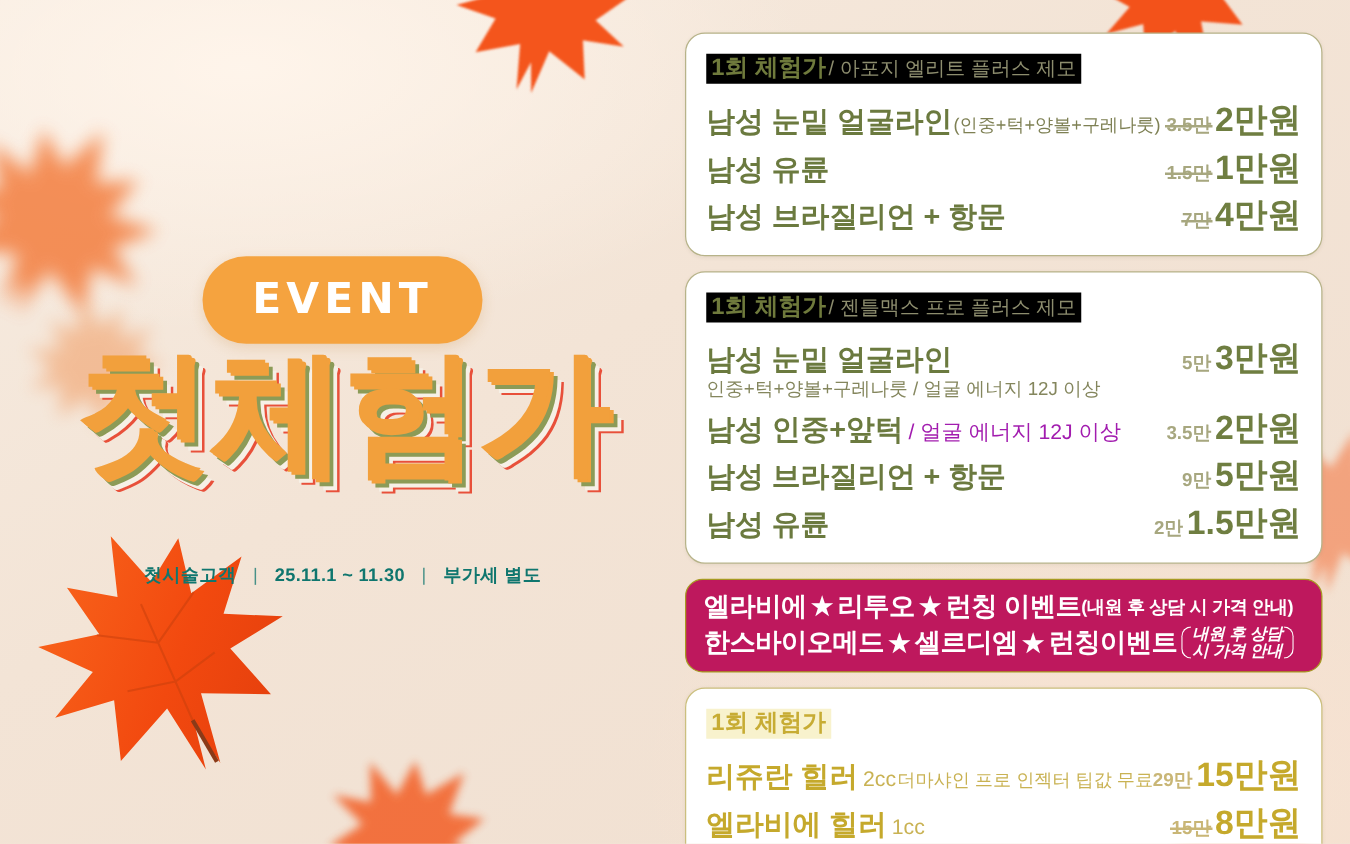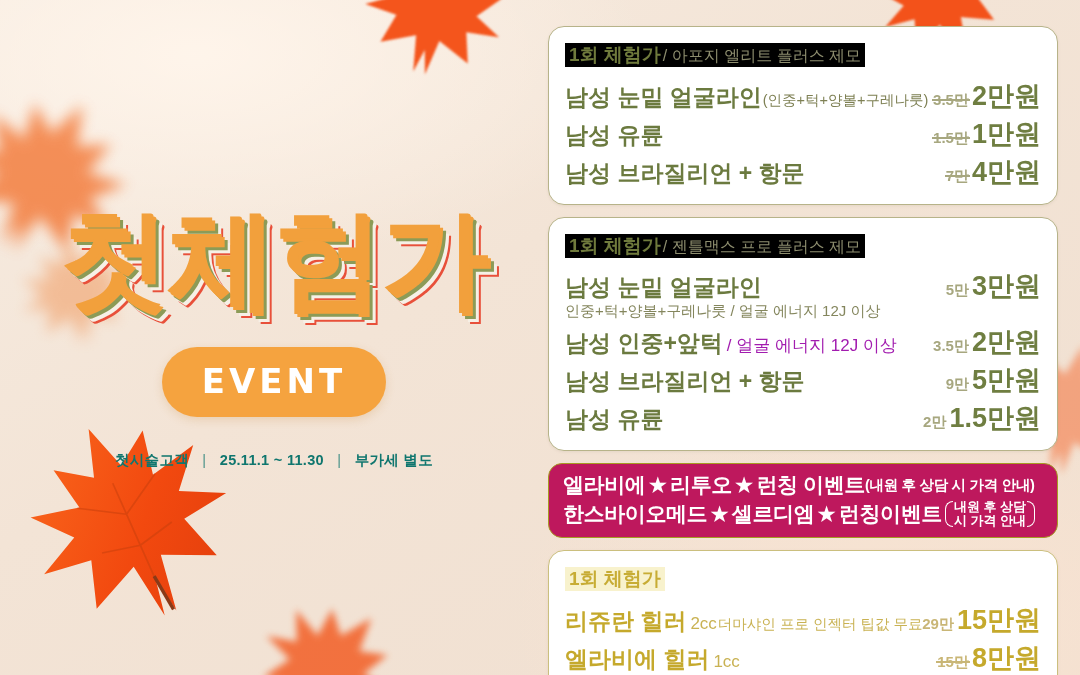--- a/index.html
+++ b/index.html
@@ -112,21 +112,21 @@
   }
   #launch .lrow { display:flex; align-items:center; justify-content:flex-start; white-space:nowrap; }
   #launch .lrow + .lrow { margin-top:1px; }
   .l-main { font-size:21px; font-weight:700; letter-spacing:-.4px; }
   .l-star { font-size:23px; font-weight:700; margin:0 2px; }
   .l-tail { font-size:21px; font-weight:700; letter-spacing:-.4px; }
   .l-paren { font-size:14.5px; font-weight:700; letter-spacing:-.3px; }
   .l-paren2 {
     font-size:13px; font-weight:700; line-height:1.05;
     display:inline-flex; flex-direction:column; align-items:flex-start;
-    position:relative; padding:0 9px; margin-left:3px;
+    position:relative; padding:0 9px; margin-left:3px;font-style:italic;
   }
   .l-paren2::before, .l-paren2::after {
     content:""; position:absolute; top:1px; bottom:1px; width:7px;
     border:1.6px solid #fff;
   }
   .l-paren2::before { left:0;  border-right:none; border-radius:9px 0 0 9px; }
   .l-paren2::after  { right:0; border-left:none;  border-radius:0 9px 9px 0; }
 </style>
 </head>
 <body>
@@ -185,23 +185,23 @@
   </div>
 
   <div class="leaf blur-m" style="left:930px; top:600px; transform:rotate(-32deg); opacity:.5;">
     <svg width="132" height="132" viewBox="0 0 100 100">
       <path fill="#f0702c" d="M50 4 L58 26 L74 16 L70 36 L92 32 L78 48 L96 58 L74 60 L80 80 L58 70 L54 94 L50 78 L46 94 L42 70 L20 80 L26 60 L4 58 L22 48 L8 32 L30 36 L26 16 L42 26 Z"></path>
     </svg>
   </div>
 </div>
 
 <div id="left">
+  <div id="event-badge">EVENT</div>
+
   <div id="title">첫체험가</div>
-
-  <div id="event-badge">EVENT</div>
 
   <div id="footer-note">
     <span>첫시술고객</span>
     <span class="sep">|</span>
     <span>25.11.1 ~ 11.30</span>
     <span class="sep">|</span>
     <span>부가세 별도</span>
   </div>
 </div>
 

